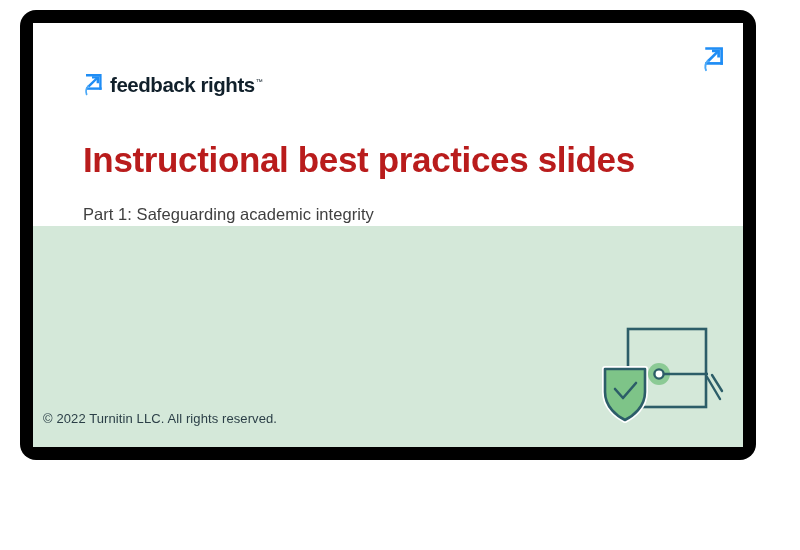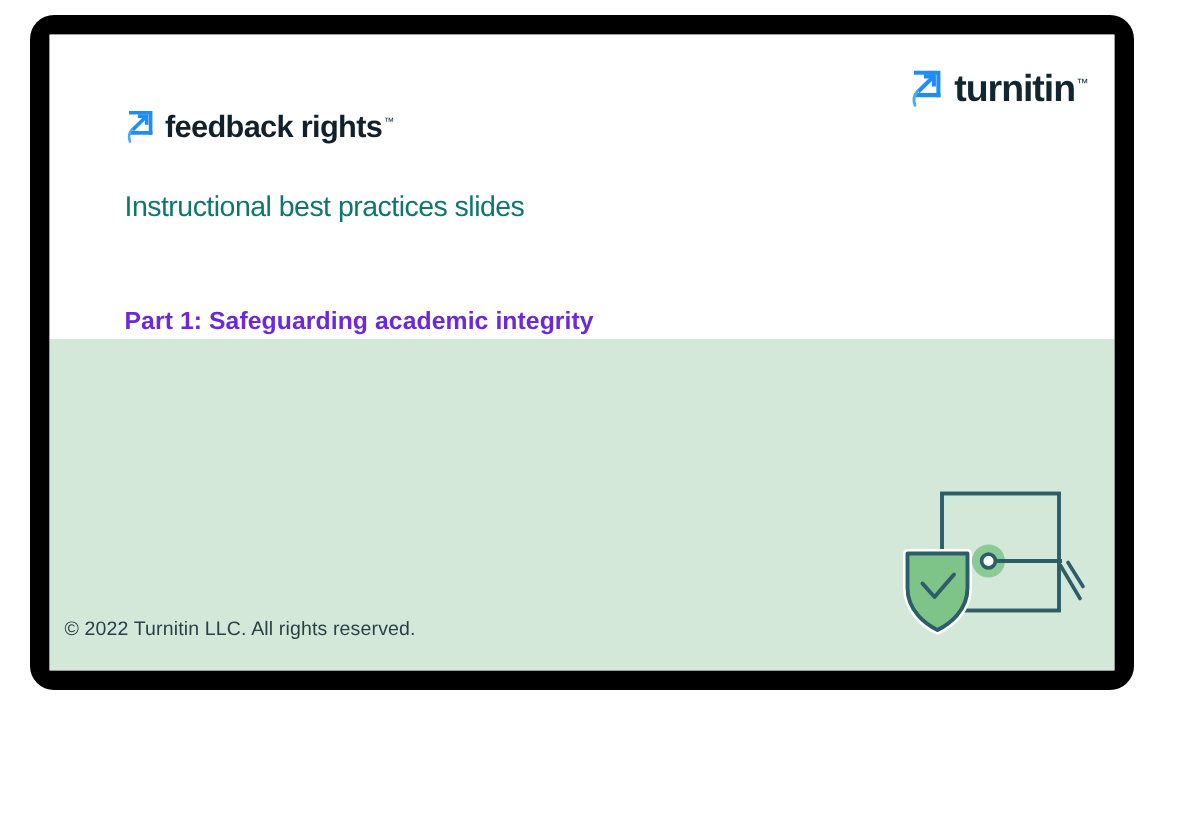--- a/index.html
+++ b/index.html
@@ -104,36 +104,36 @@
     font-weight: normal;
     margin-left: 1px;
   }
 
   
   .headline {
     position: absolute;
     left: 50px;
     top: 91px;
     width: 530px;
-    font-size: 19px;
-    font-weight: normal;
+    font-size: 35px;
+    font-weight: bold;
     line-height: 1.29;
     letter-spacing: -0.35px;
-    color: #0f766e;
+    color: #b91c1c;
   }
   .headline .hl-line { display: block; white-space: nowrap; }
 
   .subhead {
     position: absolute;
     left: 50px;
     top: 182px;
     font-size: 16.5px;
-    font-weight: bold;
+    font-weight: normal;
     letter-spacing: 0.05px;
-    color: #6d28d9;
+    color: #404040;
     white-space: nowrap;
   }
 
   
   .copyright {
     position: absolute;
     left: 10px;
     bottom: 21px;
     font-size: 13px;
     color: #2b3f47;
@@ -176,21 +176,20 @@
     <div class="tii-lockup">
       <span class="tii-mark">
         <svg viewBox="0 0 23 27" xmlns="http://www.w3.org/2000/svg">
           <path d="M4.6 2.5 H19.6 V17.4" fill="none" stroke="#1f8df5" stroke-width="2.7" stroke-linecap="square"></path>
           <path d="M19.6 17.4 H4.6" fill="none" stroke="#1f8df5" stroke-width="2.7" stroke-linecap="square"></path>
           <path d="M6.0 15.2 L16.0 5.4" fill="none" stroke="#1f8df5" stroke-width="2.7"></path>
           <path d="M16.6 11.6 L16.6 4.9 L10.0 4.9" fill="none" stroke="#1f8df5" stroke-width="2.7" stroke-linejoin="miter"></path>
           <path d="M5.6 14.8 C3.2 17.6 2.8 21.0 4.0 24.2" fill="none" stroke="#4aa8f7" stroke-width="1.9" stroke-linecap="round"></path>
         </svg>
       </span>
-      <span class="tii-word"><span>turnitin</span><span class="tii-tm">™</span></span>
     </div>
 
     <h1 class="headline">
       <span class="hl-line">Instructional best practices slides</span>
     </h1>
 
     <div class="subhead">Part 1: Safeguarding academic integrity</div>
 
     <div class="copyright">© 2022 Turnitin LLC. All rights reserved.</div>
 

